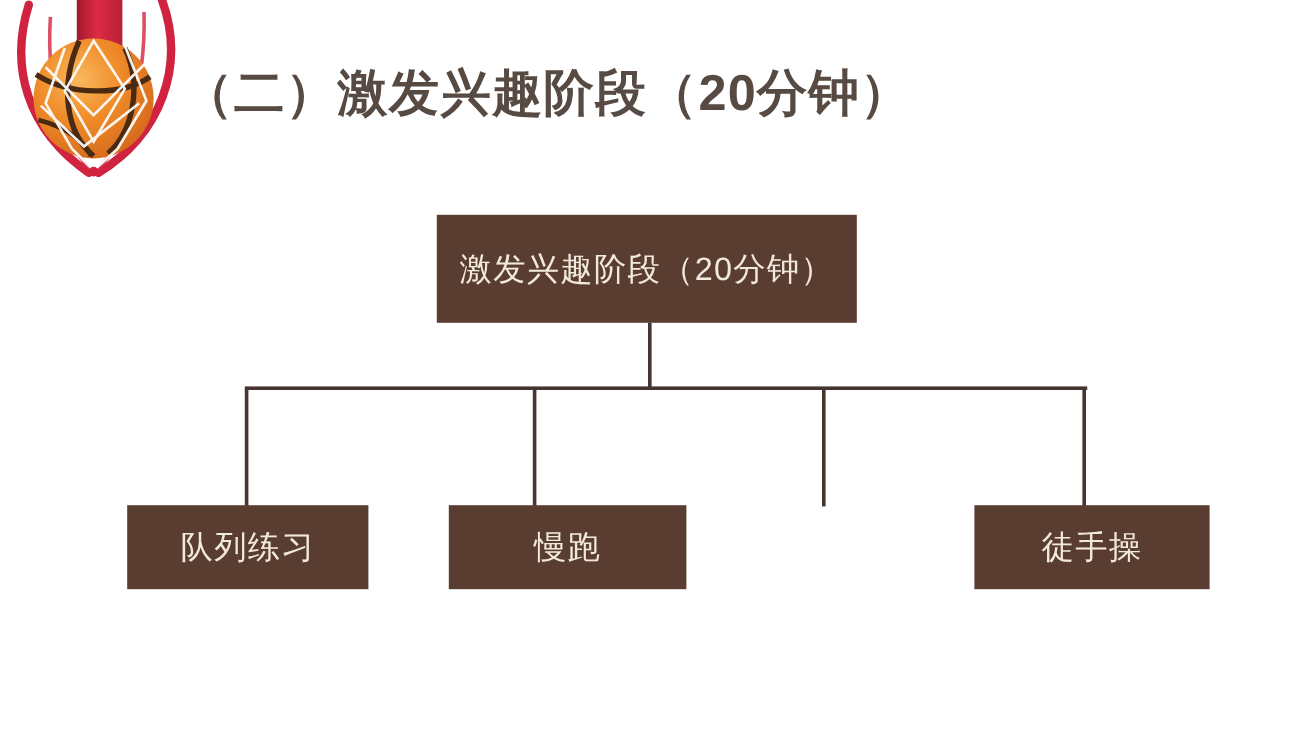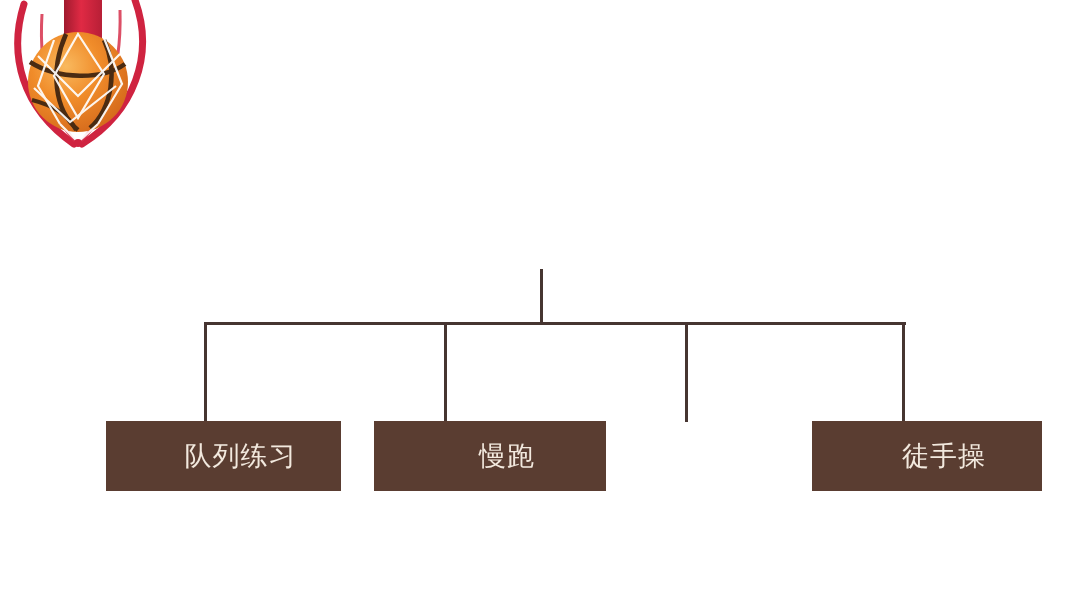--- a/index.html
+++ b/index.html
@@ -50,21 +50,20 @@
     left: 364px;
     top: 179px;
     width: 350px;
     height: 90px;
     font-size: 27px;
   }
   .node-child {
     top: 421px;
     height: 70px;
     font-size: 27px;
-    padding-left: 34px;
   }
   .node-child-1 { left: 106px;  width: 201px; }
   .node-child-2 { left: 346px;  width: 198px; margin-left: 28px; }
   .node-child-3 { left: 587px;  width: 198px; }
   .node-child-4 { left: 812px;  width: 196px; }
 
   
   .line {
     position: absolute;
     background: #463531;
@@ -117,26 +116,28 @@
         <path d="M46,40 L30,86 L52,124"></path>
         <path d="M96,38 L114,84 L90,124"></path>
         <path d="M70,34 L46,76 L70,118 L96,74 Z"></path>
         <path d="M52,124 L70,142 L90,124"></path>
       </g>
 
       <circle cx="70" cy="143" r="4" fill="#cf2340"></circle>
     </svg>
   </div>
 
+  <div class="page-title">（二）激发兴趣阶段（20分钟）</div>
 
   <div class="line line-stem"></div>
   <div class="line line-horizontal"></div>
   <div class="line line-drop line-drop-1"></div>
   <div class="line line-drop line-drop-2"></div>
   <div class="line line-drop line-drop-3"></div>
   <div class="line line-drop line-drop-4"></div>
 
+  <div class="node node-root">激发兴趣阶段（20分钟）</div>
 
   <div class="node node-child node-child-1">队列练习</div>
   <div class="node node-child node-child-2">慢跑</div>
   <div class="node node-child node-child-4">徒手操</div>
 
 </div>
 
 </body></html>

